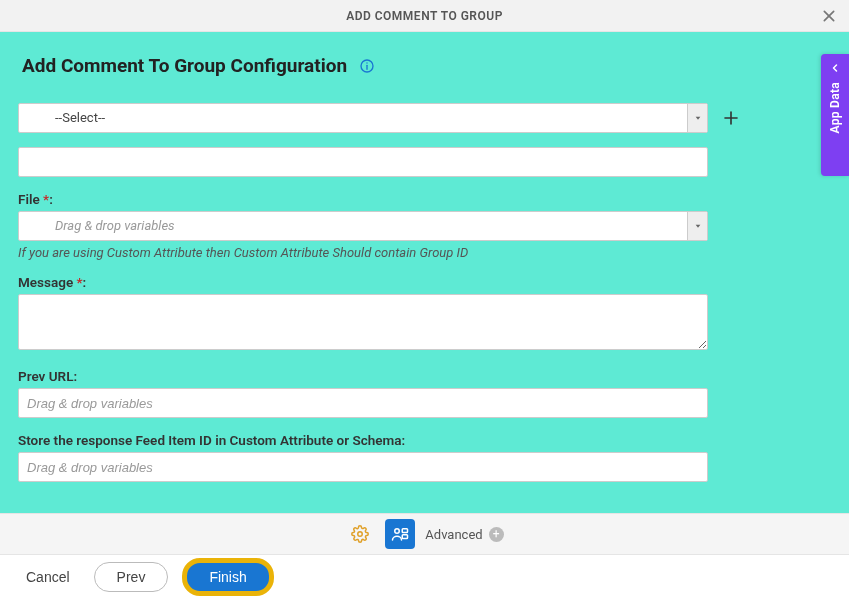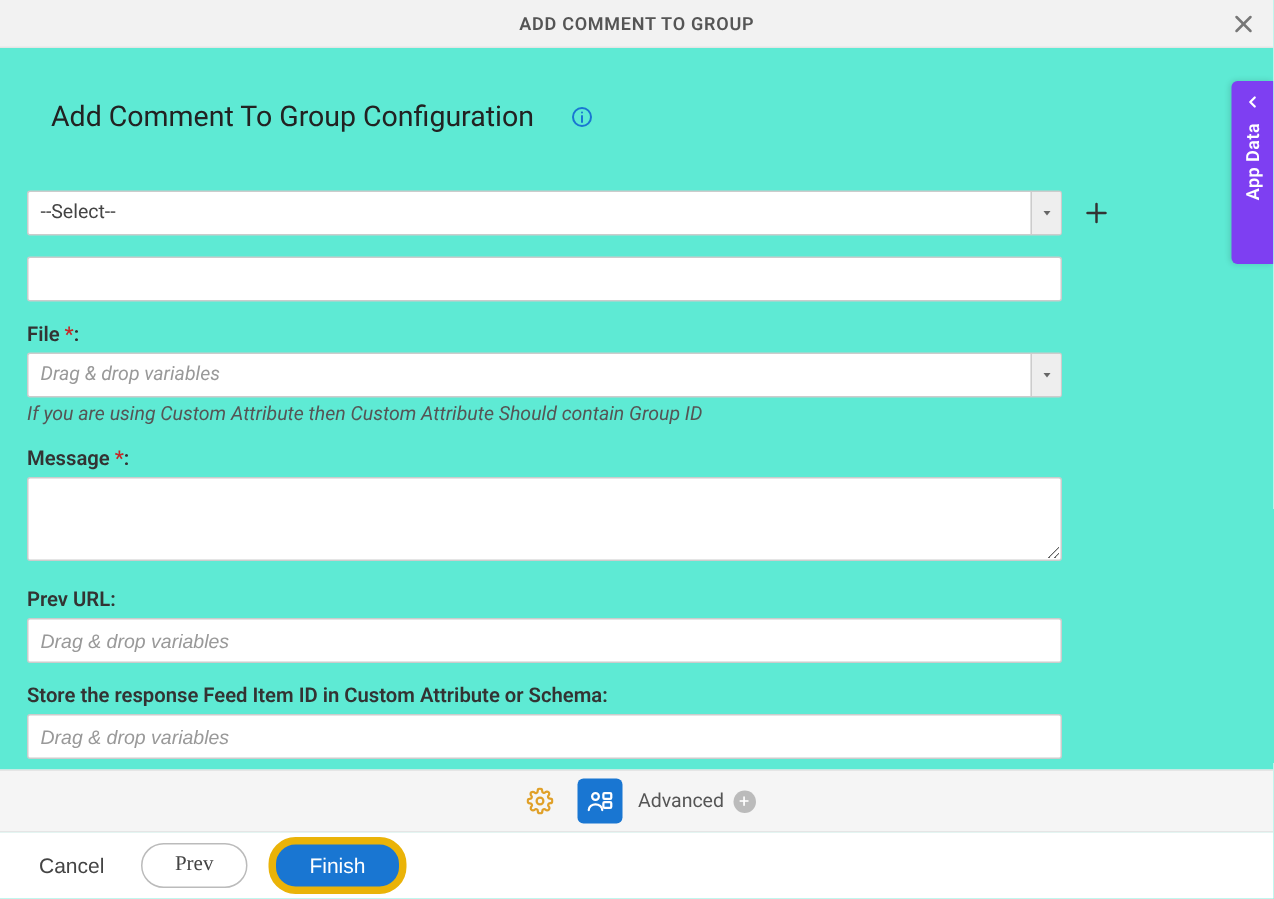--- a/index.html
+++ b/index.html
@@ -8,21 +8,21 @@
 
   
   .titlebar { height: 32px; background: #f2f2f2; border-bottom: 1px solid #e5e5e5; position: relative; display: flex; align-items: center; justify-content: center; }
   .titlebar .title { font-size: 12px; font-weight: 600; letter-spacing: 0.5px; color: #555; }
   .titlebar .close { position: absolute; right: 8px; top: 50%; transform: translateY(-50%); width: 24px; height: 24px; display: flex; align-items: center; justify-content: center; cursor: pointer; color: #777; }
   .titlebar .close svg { width: 16px; height: 16px; }
 
   
   .content { padding: 18px 18px 0 18px; }
   .page-heading { display: flex; align-items: center; gap: 8px; margin-bottom: 22px; }
-  .page-heading h1 { font-size: 19px; font-weight: 400; margin: 16px; color: #222; }
+  .page-heading h1 { font-size: 19px; font-weight: 700; margin: 4px; color: #222; }
   .info-icon { width: 16px; height: 16px; color: #1976d2; cursor: pointer; display: inline-flex; }
 
   .form-group { margin-bottom: 14px; }
   .form-label { font-size: 13.5px; font-weight: 600; color: #333; margin-bottom: 4px; display: block; }
   .req { color: #c62828; font-weight: 600; }
   .hint { font-size: 13px; font-style: italic; color: #555; margin-top: 4px; }
 
   .row { display: flex; align-items: center; gap: 10px; }
   .row .field-wrap { flex: 0 0 690px; max-width: 690px; }
 
@@ -30,21 +30,21 @@
     width: 690px;
     max-width: 690px;
     border: 1px solid #ccc;
     border-radius: 2px;
     font-size: 13px;
     padding: 6px 8px;
     background: #fff;
     color: #333;
   }
   .select { height: 30px; padding: 0; position: relative; }
-  .select .sel-text { padding: 6px 30px 6px 8px; display: block; color: #444; }
+  .select .sel-text { padding: 6px 30px 6px 8px; display: block; color: #444; margin-left: 28px; }
   .select .sel-text.placeholder-italic { color: #999; font-style: italic; }
   .select .sel-caret { position: absolute; right: 0; top: 0; bottom: 0; width: 20px; background: #eee; border-left: 1px solid #ccc; display: flex; align-items: center; justify-content: center; }
   .select .sel-caret svg { width: 8px; height: 8px; color: #666; }
 
   .input { height: 30px; }
   .input.placeholder-italic::placeholder { font-style: italic; color: #999; }
   .input.placeholder-italic { font-style: italic; color: #999; }
   .input:not(.placeholder-italic) { font-style: normal; }
 
   .textarea { height: 56px; resize: vertical; }
@@ -111,21 +111,21 @@
     left: 0; right: 0; bottom: 0;
     height: 44px;
     display: flex;
     align-items: center;
     justify-content: flex-start;
     gap: 14px;
     padding: 0 16px;
     background: #fff;
   }
   .btn-text { background: transparent; border: none; font-size: 14px; color: #444; cursor: pointer; padding: 6px 10px; }
-  .btn-outline { background: #fff; border: 1px solid #bbb; color: #444; font-size: 14px; border-radius: 18px; padding: 6px 22px; cursor: pointer; font-family: Liberation Serif, serif; }
+  .btn-outline { background: #fff; border: 1px solid #bbb; color: #444; font-size: 14px; border-radius: 18px; padding: 6px 22px; cursor: pointer; }
   .btn-primary { background: #1976d2; border: 5px solid #eab308; color: #fff; font-size: 14px; font-weight: 400; border-radius: 18px; padding: 6px 22px; cursor: pointer; }
 </style>
 </head>
 <body>
 
 <div class="window">
 
   <div class="titlebar">
     <span class="title">ADD COMMENT TO GROUP</span>
     <span class="close">

